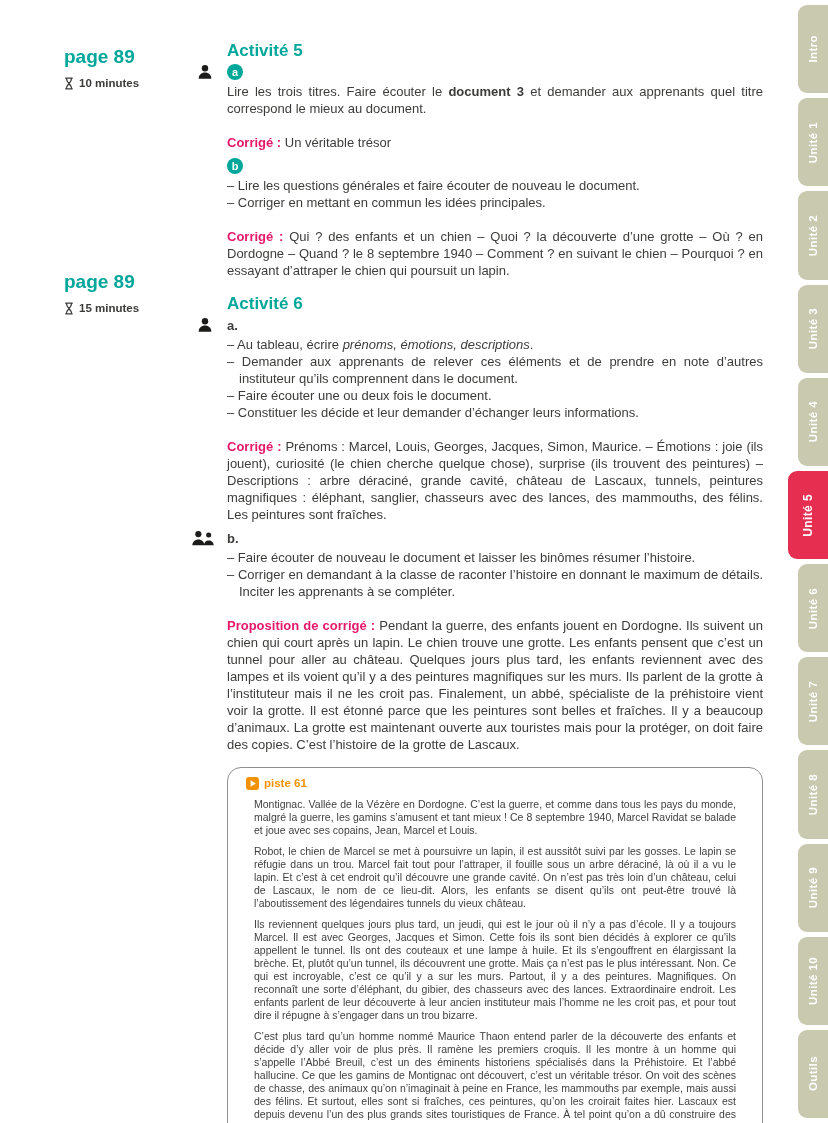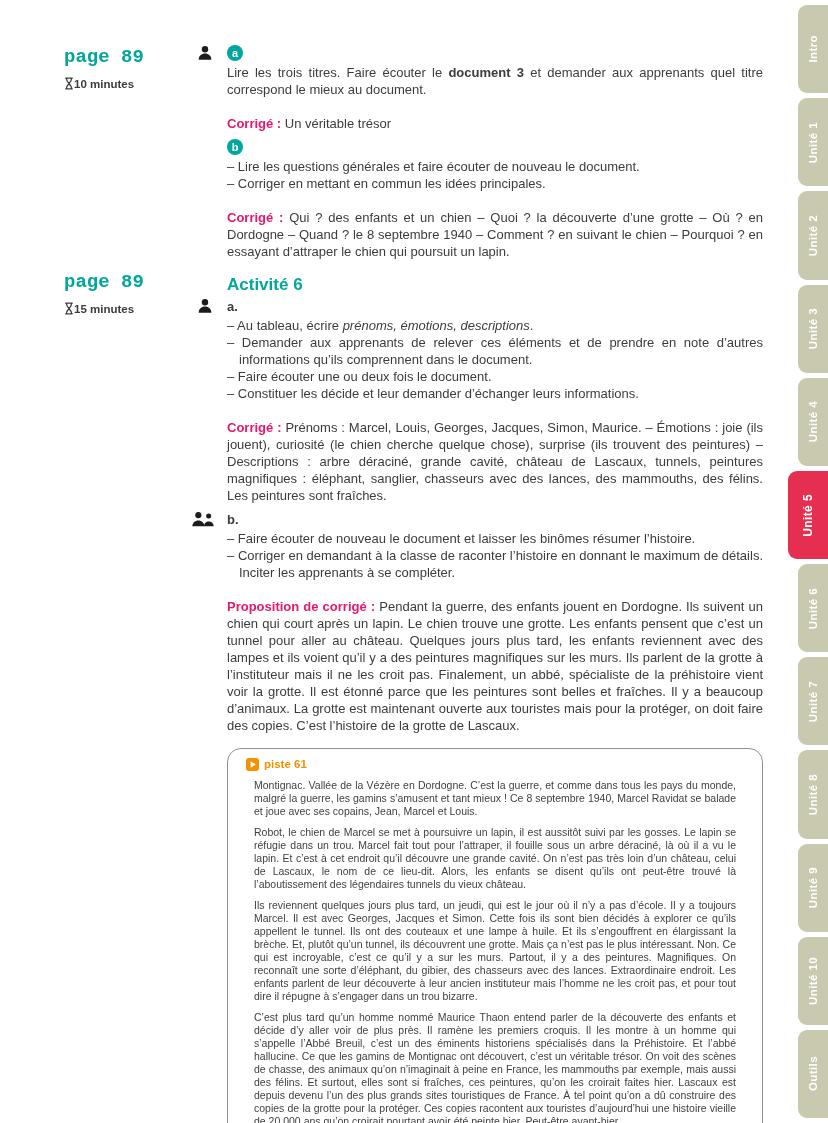--- a/index.html
+++ b/index.html
@@ -18,22 +18,22 @@
     flex:1; width:30px; background:#c9c9b0; border-radius:9px 0 0 9px;
     display:flex; align-items:center; justify-content:center;
     color:#ffffff; font-weight:bold; font-size:11.5px; cursor:pointer;
   }
   .tab.active { width:40px; background:#e62e50; font-size:12px; }
   .tab span { writing-mode:vertical-rl; transform:rotate(180deg); white-space:nowrap; letter-spacing:.4px; }
 
   
   .margin-note { position:absolute; left:64px; width:150px; }
   #mn1 { top:46px; } #mn2 { top:271px; }
-  .page-ref { font-family:Liberation Mono, monospace; font-weight:bold; color:#00a79a; font-size:19px; }
-  .duration { margin-top:9px; display:flex; align-items:center; font-size:11.5px; font-weight:bold; color:#3c3c3b; }
+  .page-ref { font-family:Liberation Sans, sans-serif; font-weight:bold; color:#00a79a; font-size:19px; }
+  .duration { margin-top:9px; display:flex; gap:5px; font-size:11.5px; font-weight:bold; color:#3c3c3b; }
 
   
   .content { position:absolute; left:227px; top:42px; width:536px; font-size:13px; line-height:17px; }
   .activity + .activity { margin-top:16px; }
   .activity-title { color:#00a79a; font-size:17px; font-weight:bold; margin:0 0 5px; }
   .step { position:relative; }
   .step-icon { position:absolute; top:0; }
   .icon-solo { left:-30px; }
   .icon-duo { left:-36px; }
   .badge {
@@ -88,20 +88,21 @@
           <path d="M2 1.5h8M2 14.5h8M2.8 1.5c0 6 6.4 7 6.4 13M9.2 1.5c0 6-6.4 7-6.4 13"></path>
         </svg>
       </span>
       <span>15 minutes</span>
     </div>
   </div>
 
   <div class="content">
 
     <section class="activity">
+      <h2 class="activity-title">Activité 5</h2>
       <div class="step">
         <span class="step-icon icon-solo">
           <svg class="glyph" width="16" height="16" viewBox="0 0 24 24" fill="#1c1c1b">
             <circle cx="12" cy="6.3" r="4.8"></circle>
               <path d="M2.5 22c0-5.6 4.2-9.2 9.5-9.2s9.5 3.6 9.5 9.2z"></path>
           </svg>
         </span>
         <div class="badge">a</div>
         <p class="para justify"><span>Lire les trois titres. Faire écouter le </span><b>document 3</b><span> et demander aux apprenants quel titre correspond le mieux au document.</span></p>
         <p class="corrige"><span class="corrige-label">Corrigé :</span> <span>Un véritable trésor</span></p>
@@ -117,21 +118,21 @@
 
       <div class="step">
         <span class="step-icon icon-solo">
           <svg class="glyph" width="16" height="16" viewBox="0 0 24 24" fill="#1c1c1b">
             <circle cx="12" cy="6.3" r="4.8"></circle>
               <path d="M2.5 22c0-5.6 4.2-9.2 9.5-9.2s9.5 3.6 9.5 9.2z"></path>
           </svg>
         </span>
         <div class="act-label">a.</div>
         <div class="dash"><span>– Au tableau, écrire </span><em class="wordlist">prénoms, émotions, descriptions</em><span>.</span></div>
-        <div class="dash">– Demander aux apprenants de relever ces éléments et de prendre en note d’autres informations qu’ils comprennent dans le document.</div>
+        <div class="dash">– Demander aux apprenants de relever ces éléments et de prendre en note d’autres instituteur qu’ils comprennent dans le document.</div>
         <div class="dash">– Faire écouter une ou deux fois le document.</div>
         <div class="dash">– Constituer les décide et leur demander d’échanger leurs informations.</div>
         <p class="corrige"><span class="corrige-label">Corrigé :</span> <span>Prénoms : Marcel, Louis, Georges, Jacques, Simon, Maurice. – Émotions : joie (ils jouent), curiosité (le chien cherche quelque chose), surprise (ils trouvent des peintures) – Descriptions : arbre déraciné, grande cavité, château de Lascaux, tunnels, peintures magnifiques : éléphant, sanglier, chasseurs avec des lances, des mammouths, des félins. Les peintures sont fraîches.</span></p>
       </div>
 
       <div class="step">
         <span class="step-icon icon-duo">
           <svg class="glyph" width="24" height="16" viewBox="0 0 36 24" fill="#1c1c1b">
             <circle cx="11" cy="6.2" r="4.6"></circle>
               <path d="M2 23c0-5.4 4-8.8 9-8.8s9 3.4 9 8.8z"></path>

